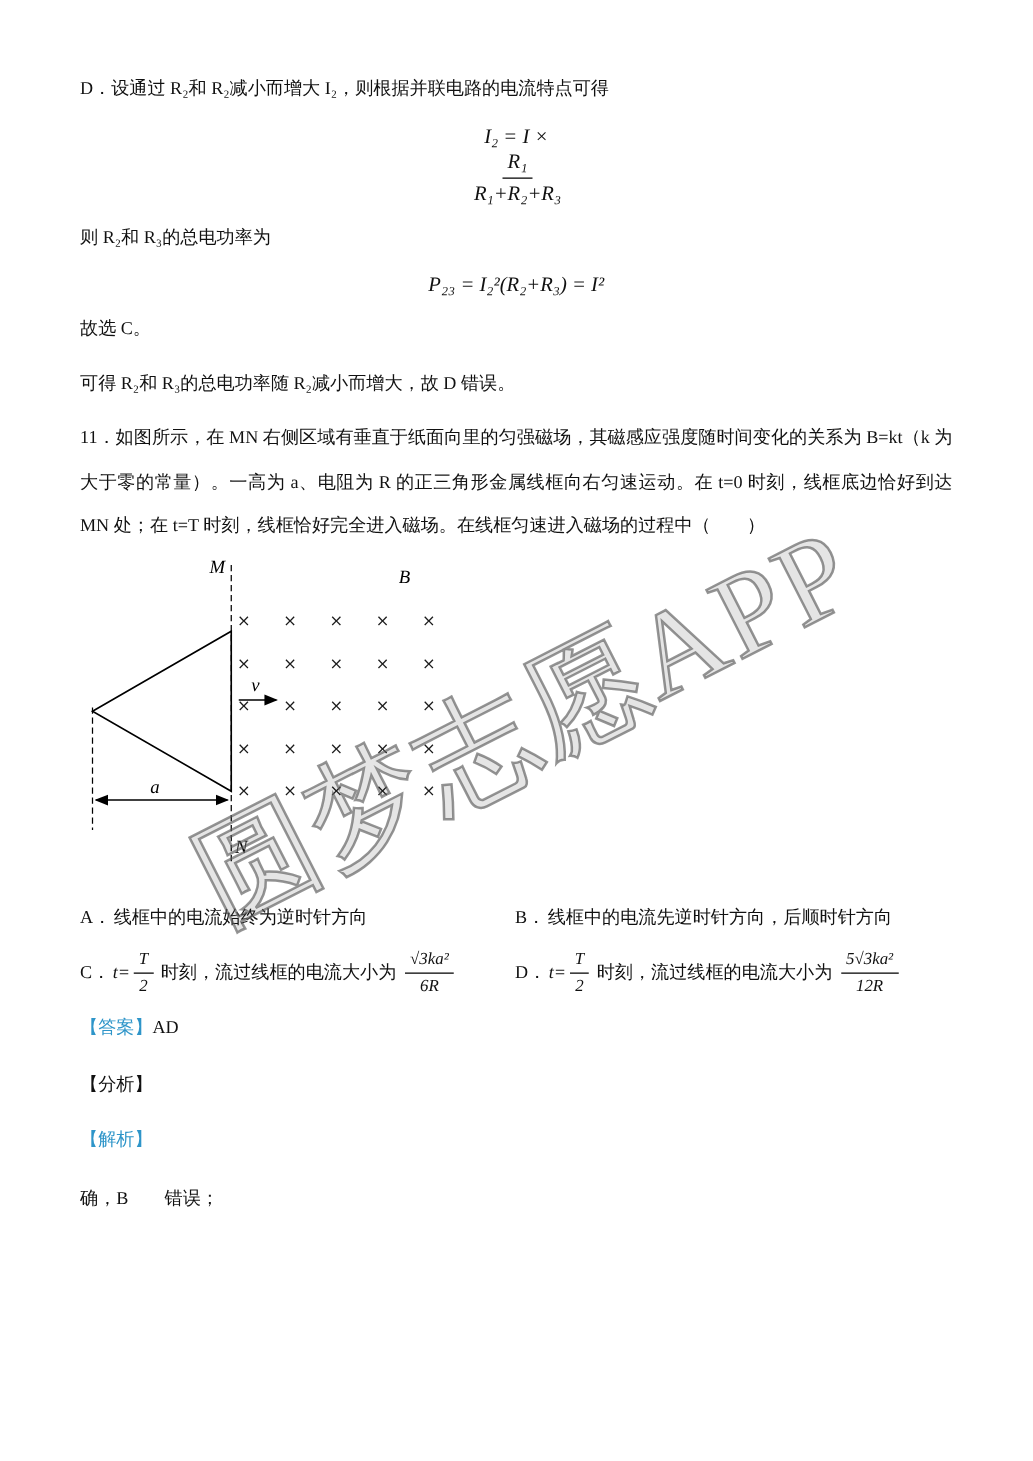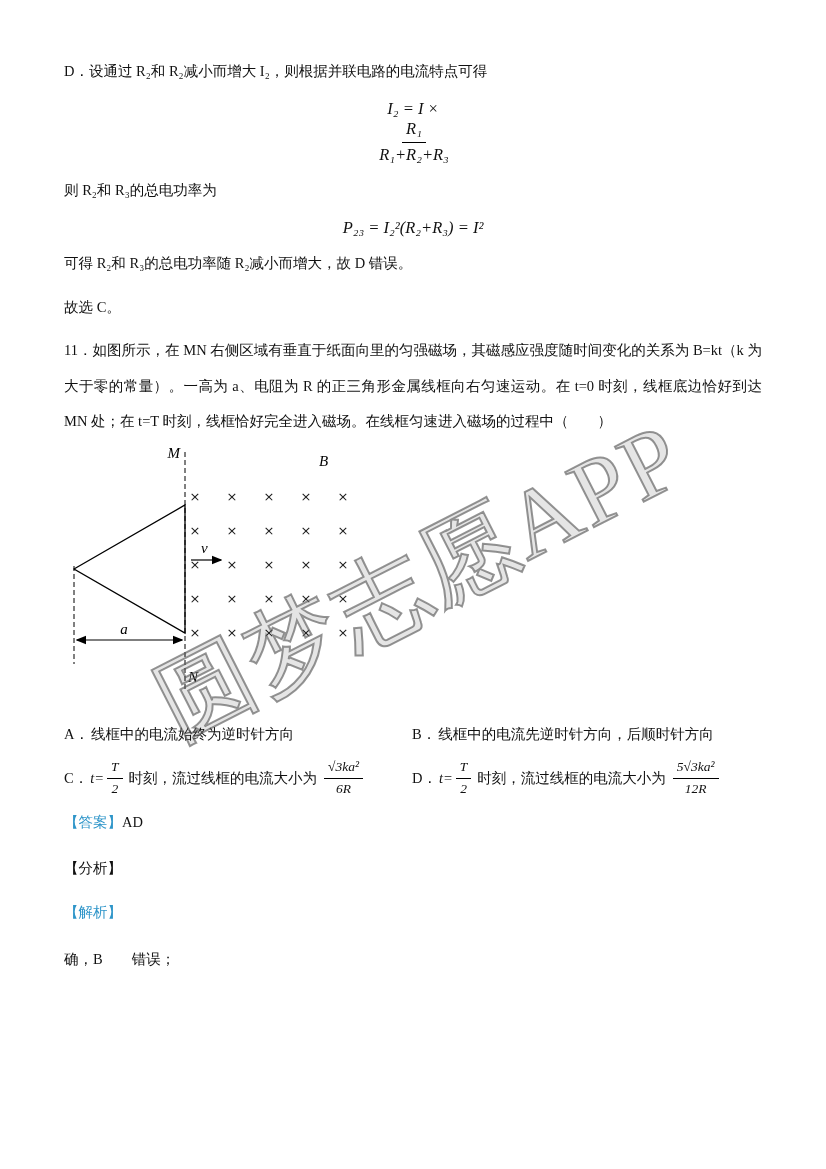--- a/index.html
+++ b/index.html
@@ -80,22 +80,22 @@
       <span class="den">R₁+R₂+R₃</span>
     </span>
   </div>
 
   <p class="line">则 R₂和 R₃的总电功率为</p>
 
   <div class="formula">
     <span>P₂₃ = I₂²(R₂+R₃) = I²</span>
   </div>
 
+  <p class="line">故选 C。</p>
   <p class="line">可得 R₂和 R₃的总电功率随 R₂减小而增大，故 D 错误。</p>
-  <p class="line">故选 C。</p>
 
   <p class="line tight">11．如图所示，在 MN 右侧区域有垂直于纸面向里的匀强磁场，其磁感应强度随时间变化的关系为 B=kt（k 为大于零的常量）。一高为 a、电阻为 R 的正三角形金属线框向右匀速运动。在 t=0 时刻，线框底边恰好到达 MN 处；在 t=T 时刻，线框恰好完全进入磁场。在线框匀速进入磁场的过程中（　　）</p>
 
   <div class="figure-wrap">
     <svg class="figure" width="392" height="262" viewBox="0 0 392 262" xmlns="http://www.w3.org/2000/svg">
       <defs>
         <marker id="arr" viewBox="0 0 8 8" refX="7" refY="4" markerWidth="9" markerHeight="9" orient="auto-start-reverse">
           <path d="M0,0.8 L8,4 L0,7.2 z" fill="#000"></path>
         </marker>
       </defs>

